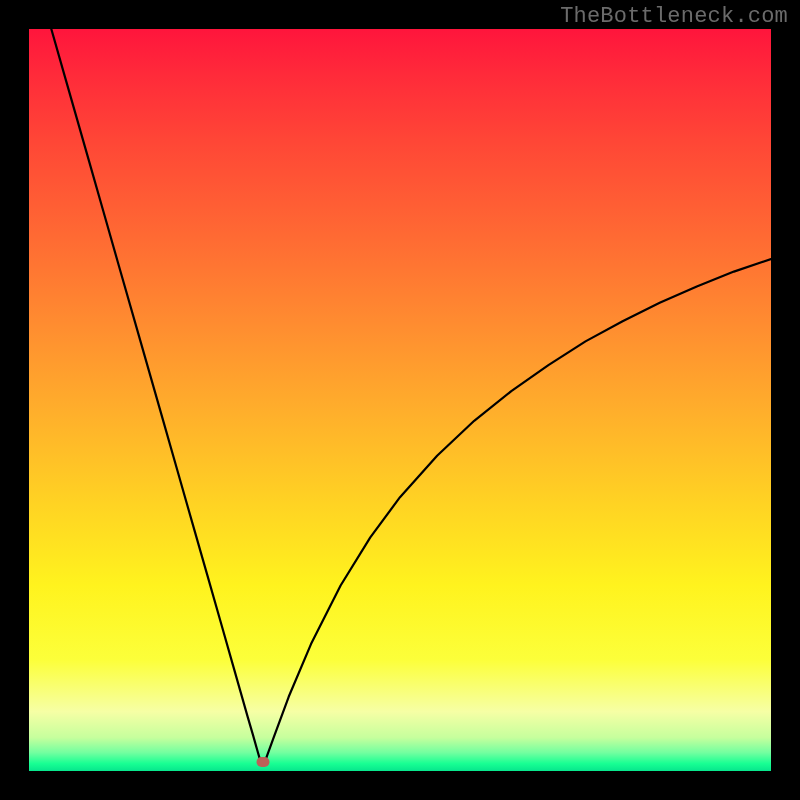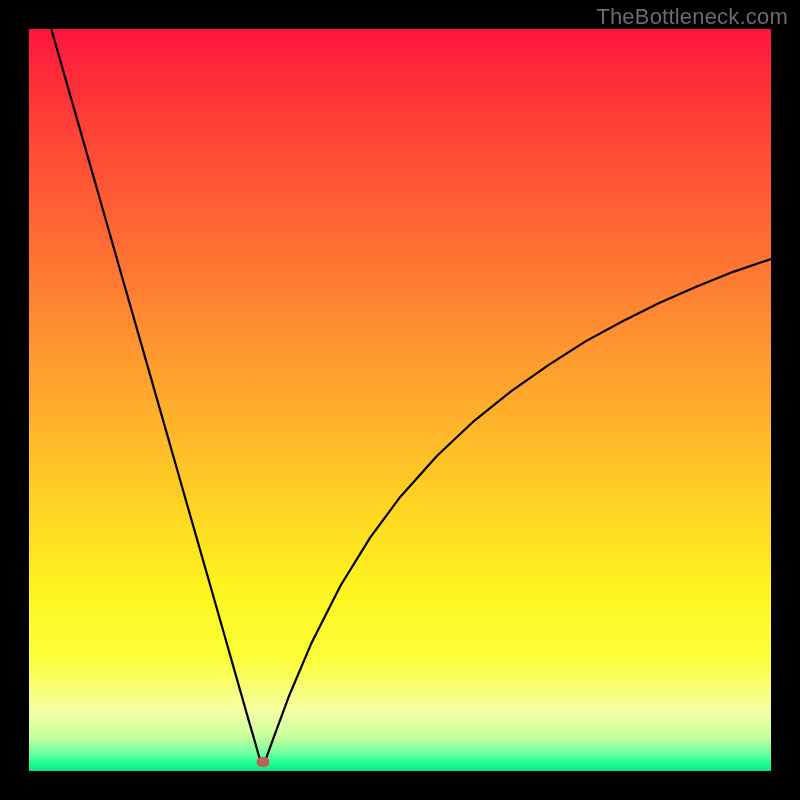--- a/index.html
+++ b/index.html
@@ -9,20 +9,21 @@
     height: 800px;
     background: #000;
     font-family: Arial, Helvetica, sans-serif;
     overflow: hidden;
   }
   .frame {
     position: relative;
     width: 800px;
     height: 744px;
     background: #000;
+    font-family: Liberation Mono, monospace;
   }
   .watermark {
     position: absolute;
     top: 4px;
     right: 12px;
     color: #6b6b6b;
     font-size: 22px;
     font-weight: 500;
     letter-spacing: 0.2px;
     user-select: none;

